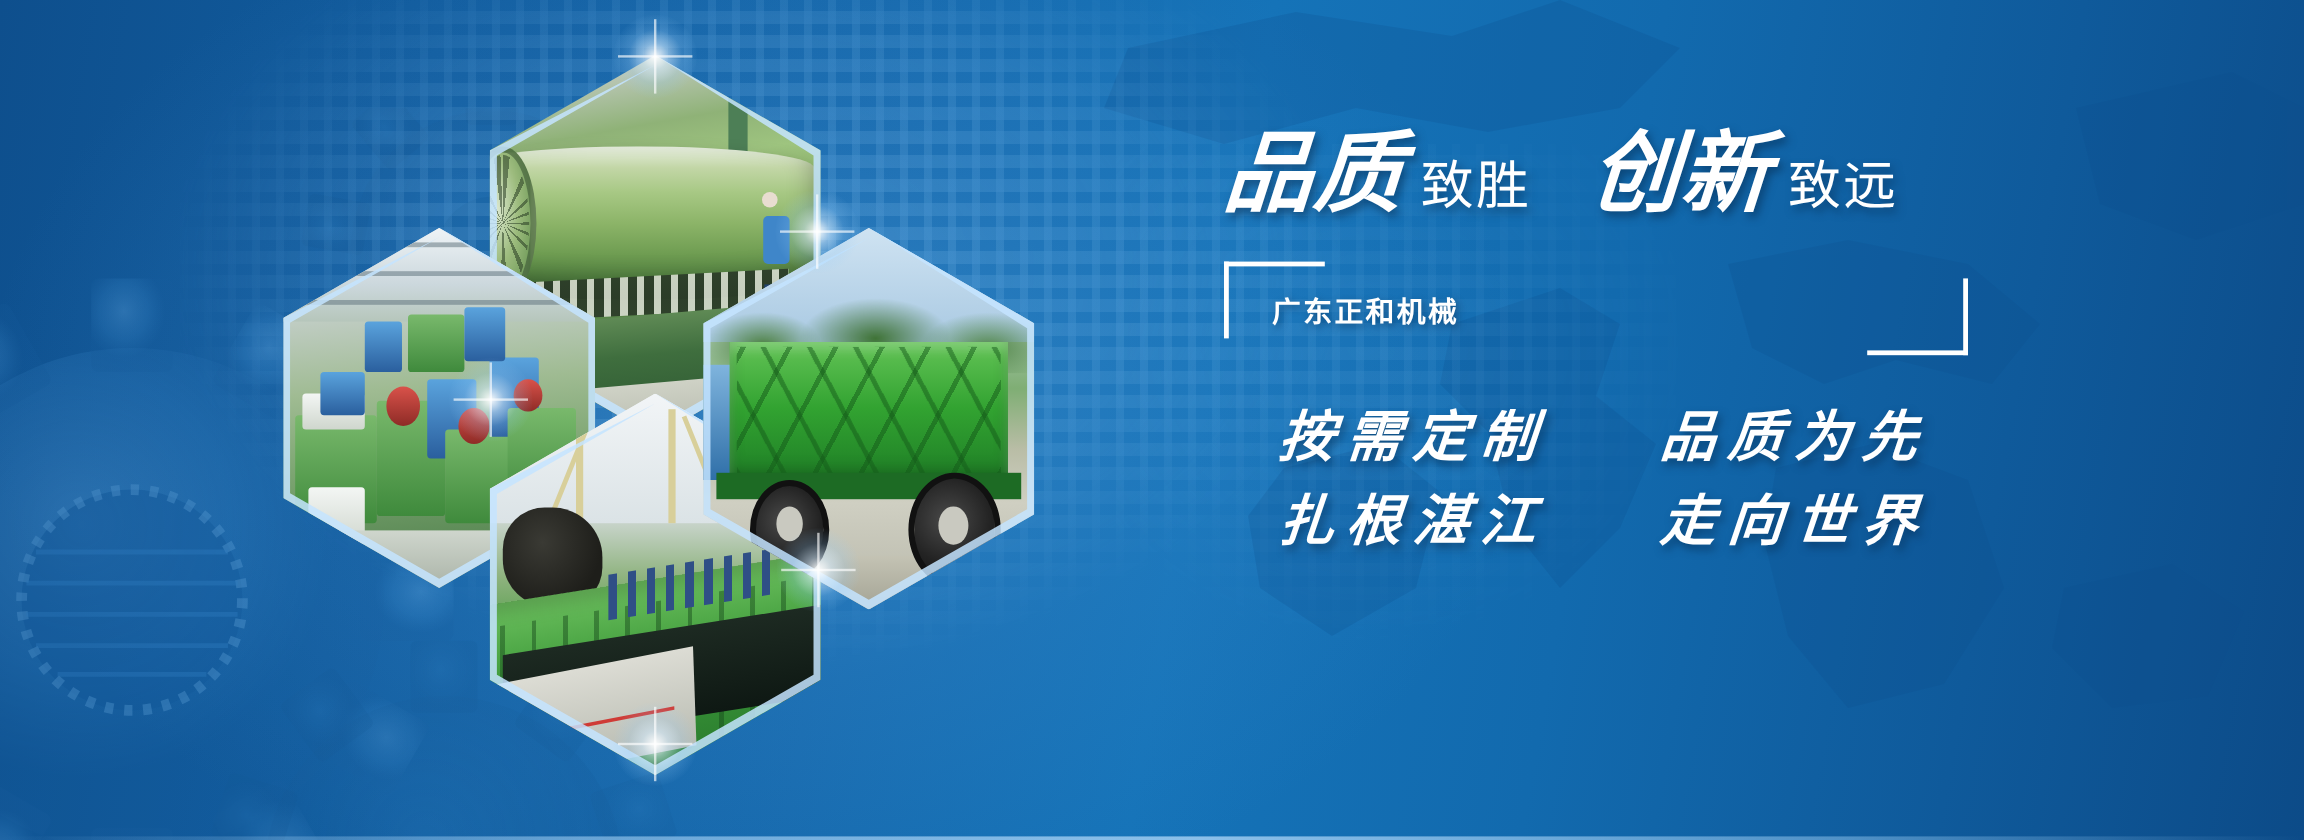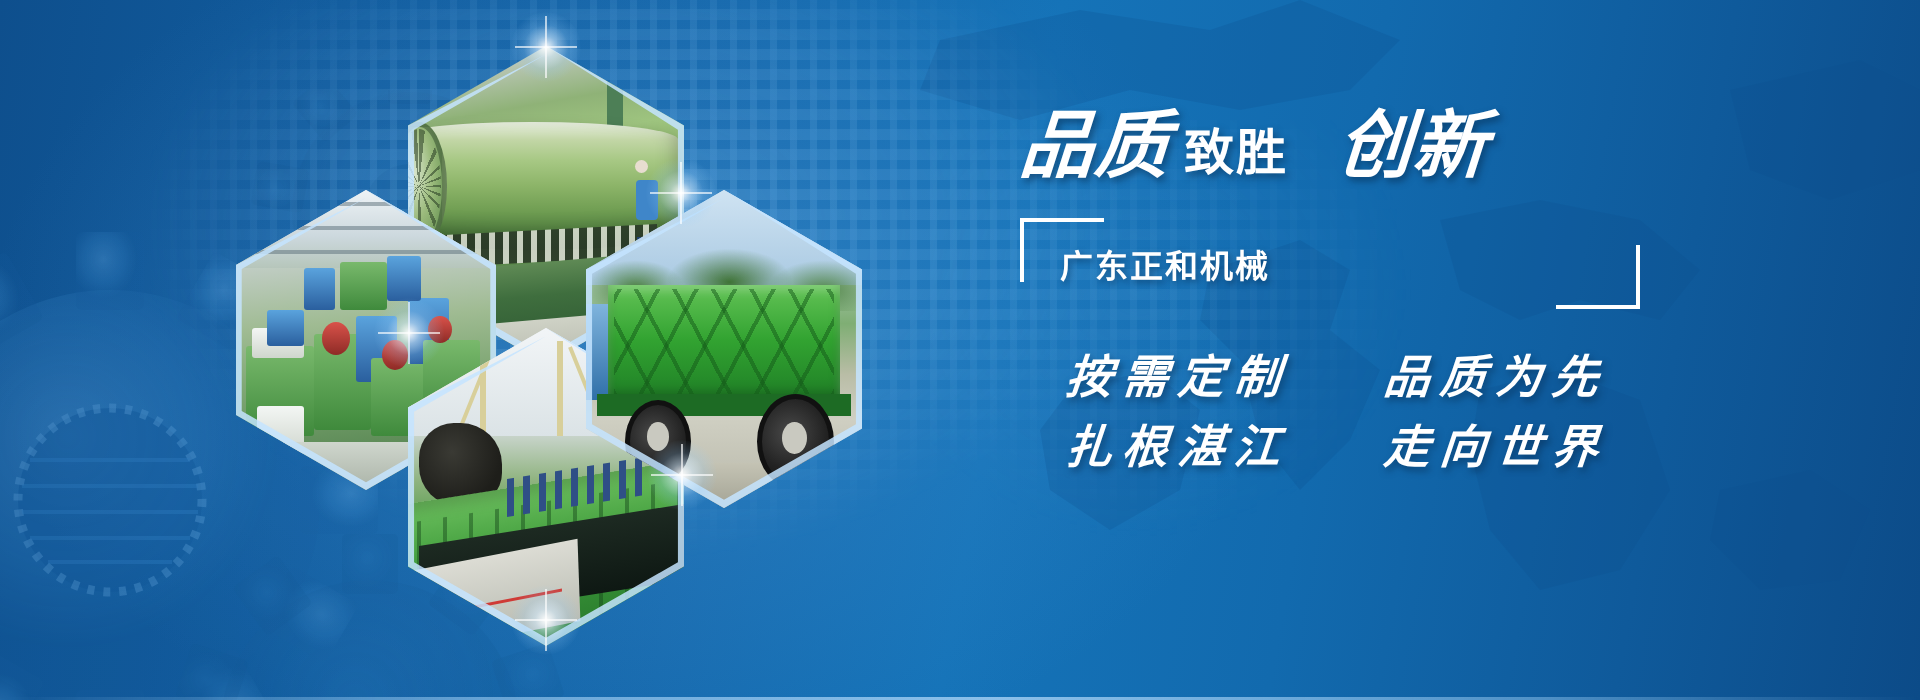--- a/index.html
+++ b/index.html
@@ -198,34 +198,34 @@
     text-shadow:3px 4px 7px rgba(5,40,75,.55);
     line-height:1;
   }
   .hl-big{
     font-size:74px;font-weight:700;font-style:italic;
     font-family:"DejaVu Serif","Liberation Serif",serif;
     letter-spacing:1px;
     transform:skewX(-4deg);
   }
   .hl-sm{
-    font-size:50px;font-weight:700;
+    font-size:44px;font-weight:400;
     font-family:"Liberation Sans","DejaVu Sans",sans-serif;
     letter-spacing:2px;
     padding:0 4px 4px 8px;
   }
   .hl-gap{width:34px;}
 
   
   .bracketbox{position:relative;margin-top:36px;padding:26px 58px 18px 40px;width:620px;}
   .bracketbox .bk{position:absolute;border-color:#ffffff;border-style:solid;}
   .bracketbox .bk-tl{left:0;top:0;width:84px;height:64px;border-width:4px 0 0 4px;}
   .bracketbox .bk-br{right:0;bottom:0;width:84px;height:64px;border-width:0 4px 4px 0;}
   .company{
-    color:#fff;font-weight:700;font-size:33px;line-height:1.42;letter-spacing:2px;
+    color:#fff;font-weight:700;font-size:24px;line-height:1.42;letter-spacing:2px;
     text-shadow:2px 3px 6px rgba(5,40,75,.5);
     font-family:"Liberation Sans","DejaVu Sans",sans-serif;
     white-space:nowrap;
   }
 
   
   .slogans{margin-top:34px;padding-left:46px;}
   .slogan{
     color:#fff;font-size:46px;font-weight:700;font-style:italic;
     font-family:"DejaVu Serif","Liberation Serif",serif;
@@ -425,20 +425,21 @@
     <div class="spark" style="left:315px;top:545px;"></div>
   </div>
 
   <div class="copy">
 
     <div class="headline">
       <span class="hl-big">品质</span>
       <span class="hl-sm">致胜</span>
       <span class="hl-gap"></span>
       <span class="hl-big">创新</span>
+      <span class="hl-sm">致远</span>
     </div>
 
     <div class="bracketbox">
       <span class="bk bk-tl"></span>
       <span class="bk bk-br"></span>
       <div class="company">广东正和机械</div>
     </div>
 
     <div class="slogans">
       <div class="slogan">

